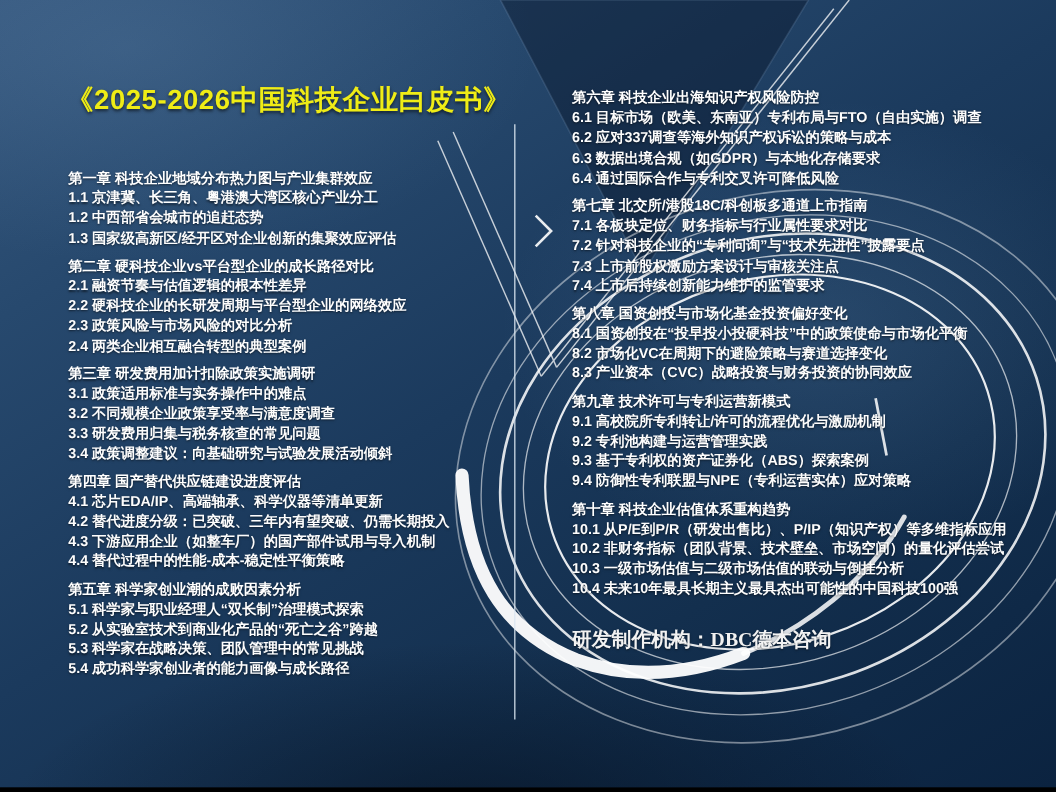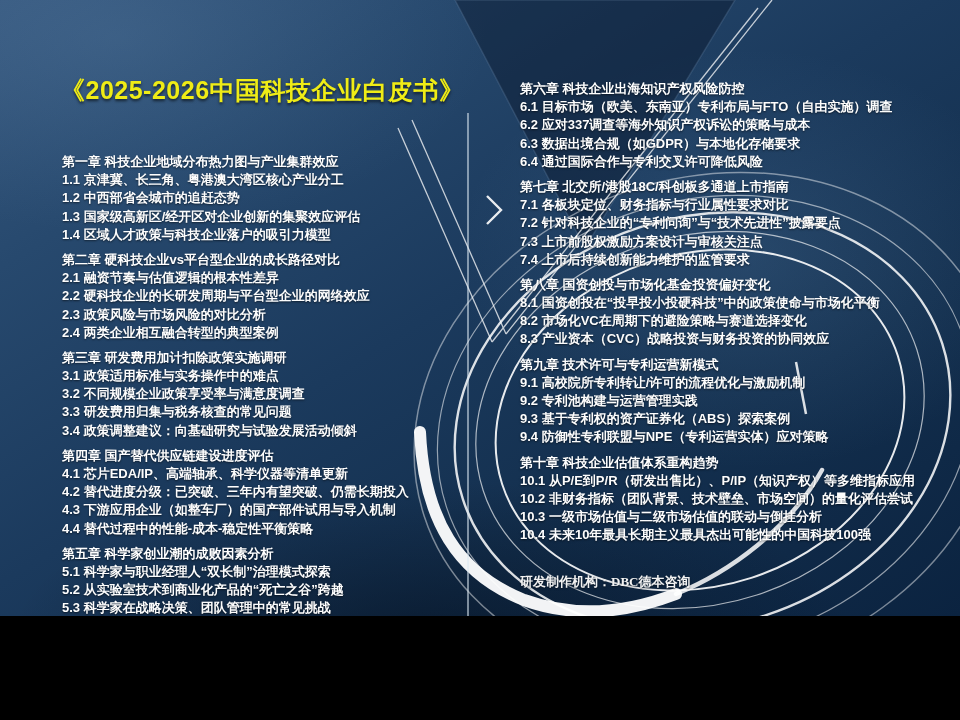--- a/index.html
+++ b/index.html
@@ -1,18 +1,18 @@
 <!DOCTYPE html>
 <html><head>
 <meta charset="utf-8">
 <style>
   html,body{margin:0;padding:0;background:#000;}
   .page{
     position:relative;
-    width:960px;height:616px;
+    width:960px;height:716px;
     overflow:hidden;
     font-family:"Liberation Sans", sans-serif;
     background:
       radial-gradient(ellipse 420px 300px at 78% 42%, rgba(96,138,178,0.22), rgba(0,0,0,0) 70%),
       radial-gradient(ellipse 500px 260px at 12% 6%, rgba(120,160,200,0.18), rgba(0,0,0,0) 75%),
       radial-gradient(ellipse 600px 220px at 45% 103%, rgba(4,14,28,0.55), rgba(0,0,0,0) 70%),
       linear-gradient(148deg, #35577d 0%, #27496e 22%, #1b3a5d 48%, #132f4e 72%, #0b2340 100%);
   }
   .bg-svg{position:absolute;left:0;top:0;width:960px;height:720px;}
   .title{
@@ -27,21 +27,21 @@
   .chapter{margin-bottom:7px;}
   .chapter-line{
     font-size:13px;font-weight:700;line-height:18.2px;height:18.2px;
     white-space:nowrap;color:#fdfdfd;
     text-shadow:0 1px 2px rgba(0,0,0,0.55);
   }
   .chapter-heading{color:#ffffff;}
   .footer{
     position:absolute;left:520px;top:568px;
     font-family:"Liberation Serif", serif;
-    font-size:13px;font-weight:600;color:#f2f2f2;
+    font-size:18px;font-weight:600;color:#f2f2f2;
     text-shadow:0 1px 2px rgba(0,0,0,0.5);
   }
   .footer-line{line-height:27px;white-space:nowrap;}
 </style>
 </head>
 <body>
 
 <div class="page">
 
   <svg class="bg-svg" viewBox="0 0 960 720" aria-hidden="true">
@@ -72,21 +72,20 @@
   </svg>
 
   <div class="title">《2025-2026中国科技企业白皮书》</div>
 
   <div class="col col-left" id="col-left">
       <div class="chapter">
         <div class="chapter-line chapter-heading">第一章 科技企业地域分布热力图与产业集群效应</div>
         <div class="chapter-line">1.1 京津冀、长三角、粤港澳大湾区核心产业分工</div>
         <div class="chapter-line">1.2 中西部省会城市的追赶态势</div>
         <div class="chapter-line">1.3 国家级高新区/经开区对企业创新的集聚效应评估</div>
-        <div class="chapter-line">1.4 区域人才政策与科技企业落户的吸引力模型</div>
       </div>
       <div class="chapter">
         <div class="chapter-line chapter-heading">第二章 硬科技企业vs平台型企业的成长路径对比</div>
         <div class="chapter-line">2.1 融资节奏与估值逻辑的根本性差异</div>
         <div class="chapter-line">2.2 硬科技企业的长研发周期与平台型企业的网络效应</div>
         <div class="chapter-line">2.3 政策风险与市场风险的对比分析</div>
         <div class="chapter-line">2.4 两类企业相互融合转型的典型案例</div>
       </div>
       <div class="chapter">
         <div class="chapter-line chapter-heading">第三章 研发费用加计扣除政策实施调研</div>

